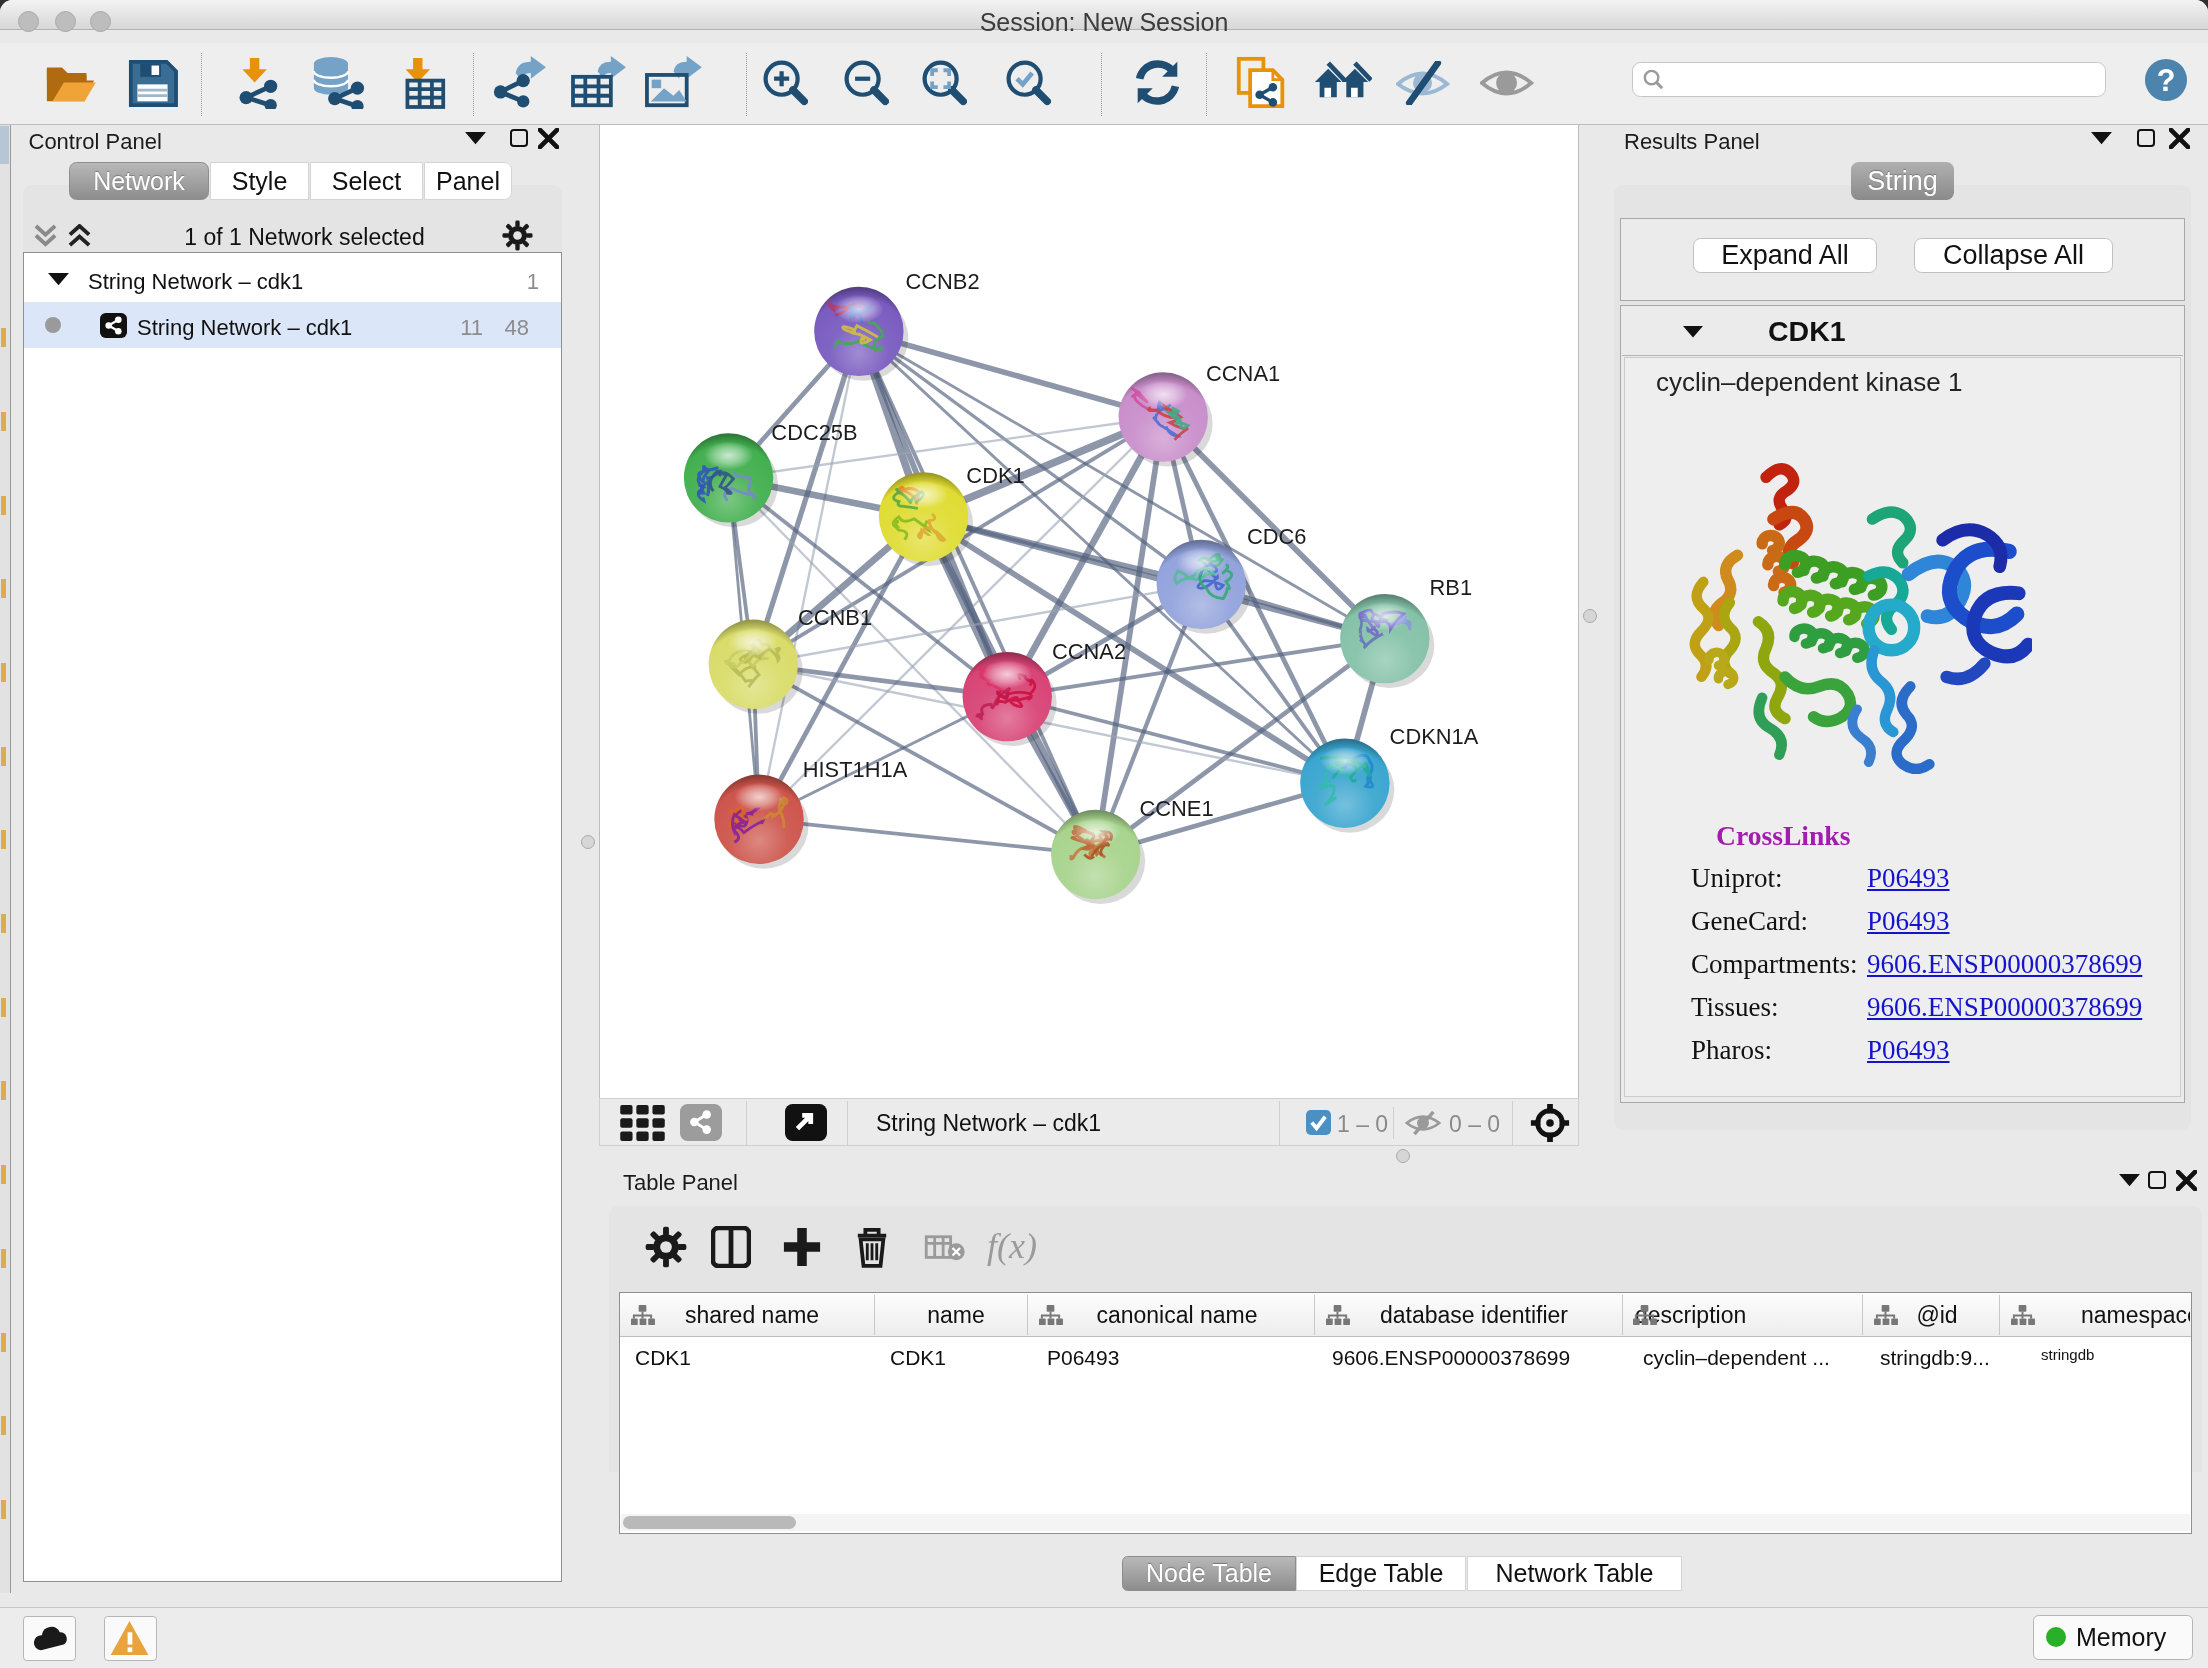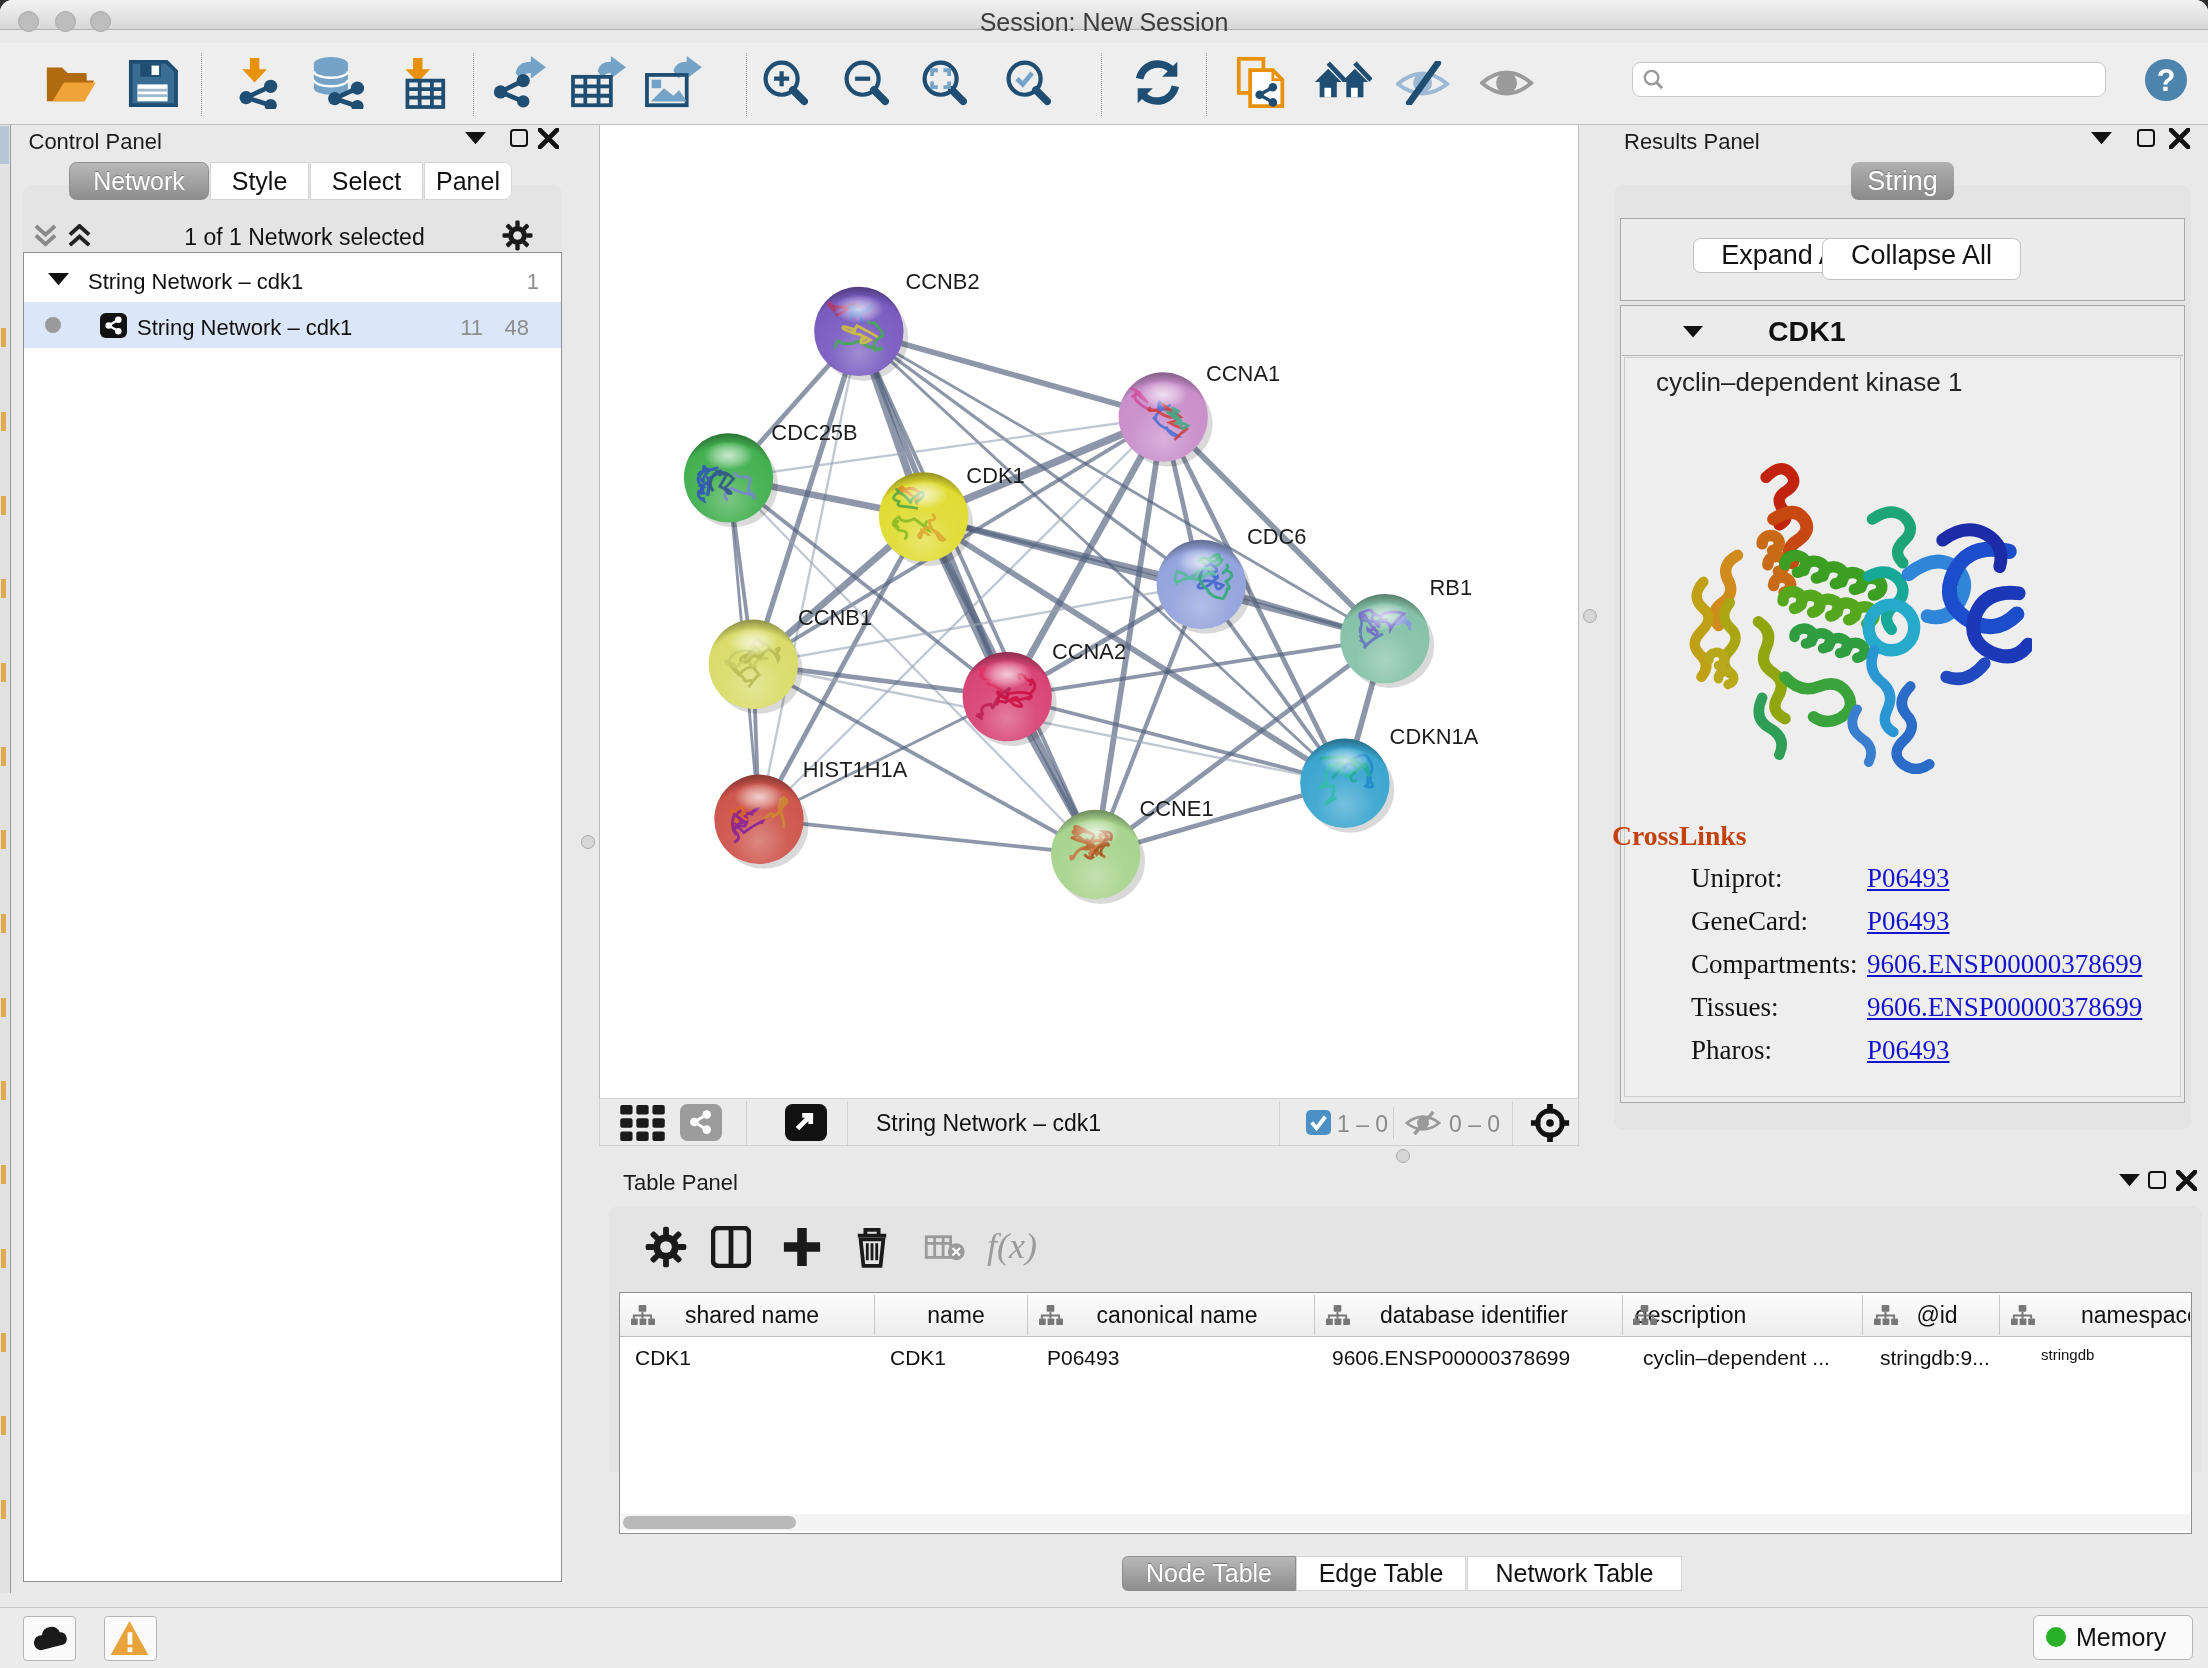--- a/index.html
+++ b/index.html
@@ -503,21 +503,21 @@
 <div class="abs" style="left:2137px;top:129px;width:18px;height:18px;border:2.9px solid #111;border-radius:3.8px"></div>
 <svg class="abs" style="left:2169px;top:128px" width="21" height="21" viewBox="0 0 22 22">
       <path d="M2 2 L20 20 M20 2 L2 20" stroke="#111" stroke-width="5" stroke-linecap="round"></path>
     </svg>
 
 <div class="abs" style="left:1614px;top:185px;width:577px;height:945px;background:#e4e4e4;border-radius:9.5px"></div>
 <div class="abs" style="left:1851px;top:162px;width:103px;height:38px;background:linear-gradient(#b0b0b0,#8a8a8a);border-radius:7.6px;color:#fff;font-size:27px;text-align:center;line-height:38px;text-shadow:0 -1px 1px #777">String</div>
 
 <div class="abs" style="left:1620px;top:218px;width:565px;height:83px;background:#ebebeb;border:1.9px solid #a8a8a8"></div>
 <div class="gbtn" style="left:1693px;top:238px;width:184px;height:35px;line-height:32px">Expand All</div>
-<div class="gbtn" style="left:1822px;top:238px;width:199px;height:42px;line-height:32px">Collapse All</div>
+<div class="gbtn" style="left:1914px;top:238px;width:199px;height:35px;line-height:32px">Collapse All</div>
 
 <div class="abs" style="left:1620px;top:305px;width:565px;height:798px;background:#ebebeb;border:1.9px solid #a8a8a8"></div>
 <svg class="abs" style="left:1683px;top:326px" width="20" height="12.4" viewBox="0 0 21 13">
       <path d="M0 0 h21 l-10.5 12 z" fill="#111"></path>
     </svg>
 <div class="abs" style="left:1768px;top:315px;font-size:28.5px;font-weight:bold;color:#111">CDK1</div>
 <div class="abs" style="left:1622px;top:355px;width:561px;border-top:1.9px solid #b4b4b4"></div>
 <div class="abs" style="left:1624px;top:357px;width:557px;height:740px;background:#eeeeee;border:1px solid #cccccc"></div>
 <div class="abs" style="left:1656px;top:367px;font-size:26px;color:#222">cyclin–dependent kinase 1</div>
 <div class="abs" style="left:1671px;top:460px;width:361px;height:314px">
@@ -541,21 +541,21 @@
         <path d="M214 200 q-8 20 6 32 q16 12 8 30 q-8 16 6 24" fill="none" stroke="#2a96d4" stroke-width="11" stroke-linecap="round"></path>
         <path d="M250 120 q28 -22 48 -8 q18 14 6 36 q-12 22 -34 16" fill="none" stroke="#2f86d8" stroke-width="14.5" stroke-linecap="round"></path>
         <path d="M356 96 q-42 -10 -58 22 q-14 30 12 48 q30 20 54 -4" fill="none" stroke="#1c4ecb" stroke-width="16" stroke-linecap="round"></path>
         <path d="M366 140 q-36 -4 -46 24 q-8 26 16 38 q26 12 40 -8" fill="none" stroke="#1b38b8" stroke-width="14.5" stroke-linecap="round"></path>
         <path d="M286 84 q24 -18 46 -6 q20 12 14 34" fill="none" stroke="#1c2ba8" stroke-width="13.5" stroke-linecap="round"></path>
         <path d="M330 214 q-18 22 -40 14" fill="none" stroke="#2248c0" stroke-width="13" stroke-linecap="round"></path>
         <path d="M252 238 q-16 16 -4 30 q12 12 -2 26 q-16 14 -2 26 q14 10 28 0" fill="none" stroke="#2b6cc8" stroke-width="11" stroke-linecap="round"></path>
         <path d="M196 262 q-12 18 4 30 q16 10 8 26" fill="none" stroke="#3a7ed0" stroke-width="10" stroke-linecap="round"></path>
       </svg>
     </div>
-<div class="abs" style="left:1612px;top:820px;font-size:27.6px;font-weight:bold;color:#c2410c;font-family:'Liberation Serif',serif">CrossLinks</div>
+<div class="abs" style="left:1716px;top:820px;font-size:27.6px;font-weight:bold;color:#a21caf;font-family:'Liberation Serif',serif">CrossLinks</div>
 <div class="abs" style="left:1691px;top:857px;font-size:27px;color:#111;font-family:'Liberation Serif',serif;line-height:43px">
 Uniprot:<br>GeneCard:<br>Compartments:<br>Tissues:<br>Pharos:
 </div>
 <div class="abs" style="left:1867px;top:857px;font-size:27px;font-family:'Liberation Serif',serif;line-height:43px">
 <a class="lk">P06493</a><br><a class="lk">P06493</a><br><a class="lk">9606.ENSP00000378699</a><br><a class="lk">9606.ENSP00000378699</a><br><a class="lk">P06493</a>
 </div>
 
 <div class="abs panelhead" style="left:623px;top:1170px">Table Panel</div>
 <svg class="abs" style="left:2119px;top:1174px" width="21" height="13.3" viewBox="0 0 22 14">
       <path d="M0 0 h22 l-11 13 z" fill="#111"></path>

